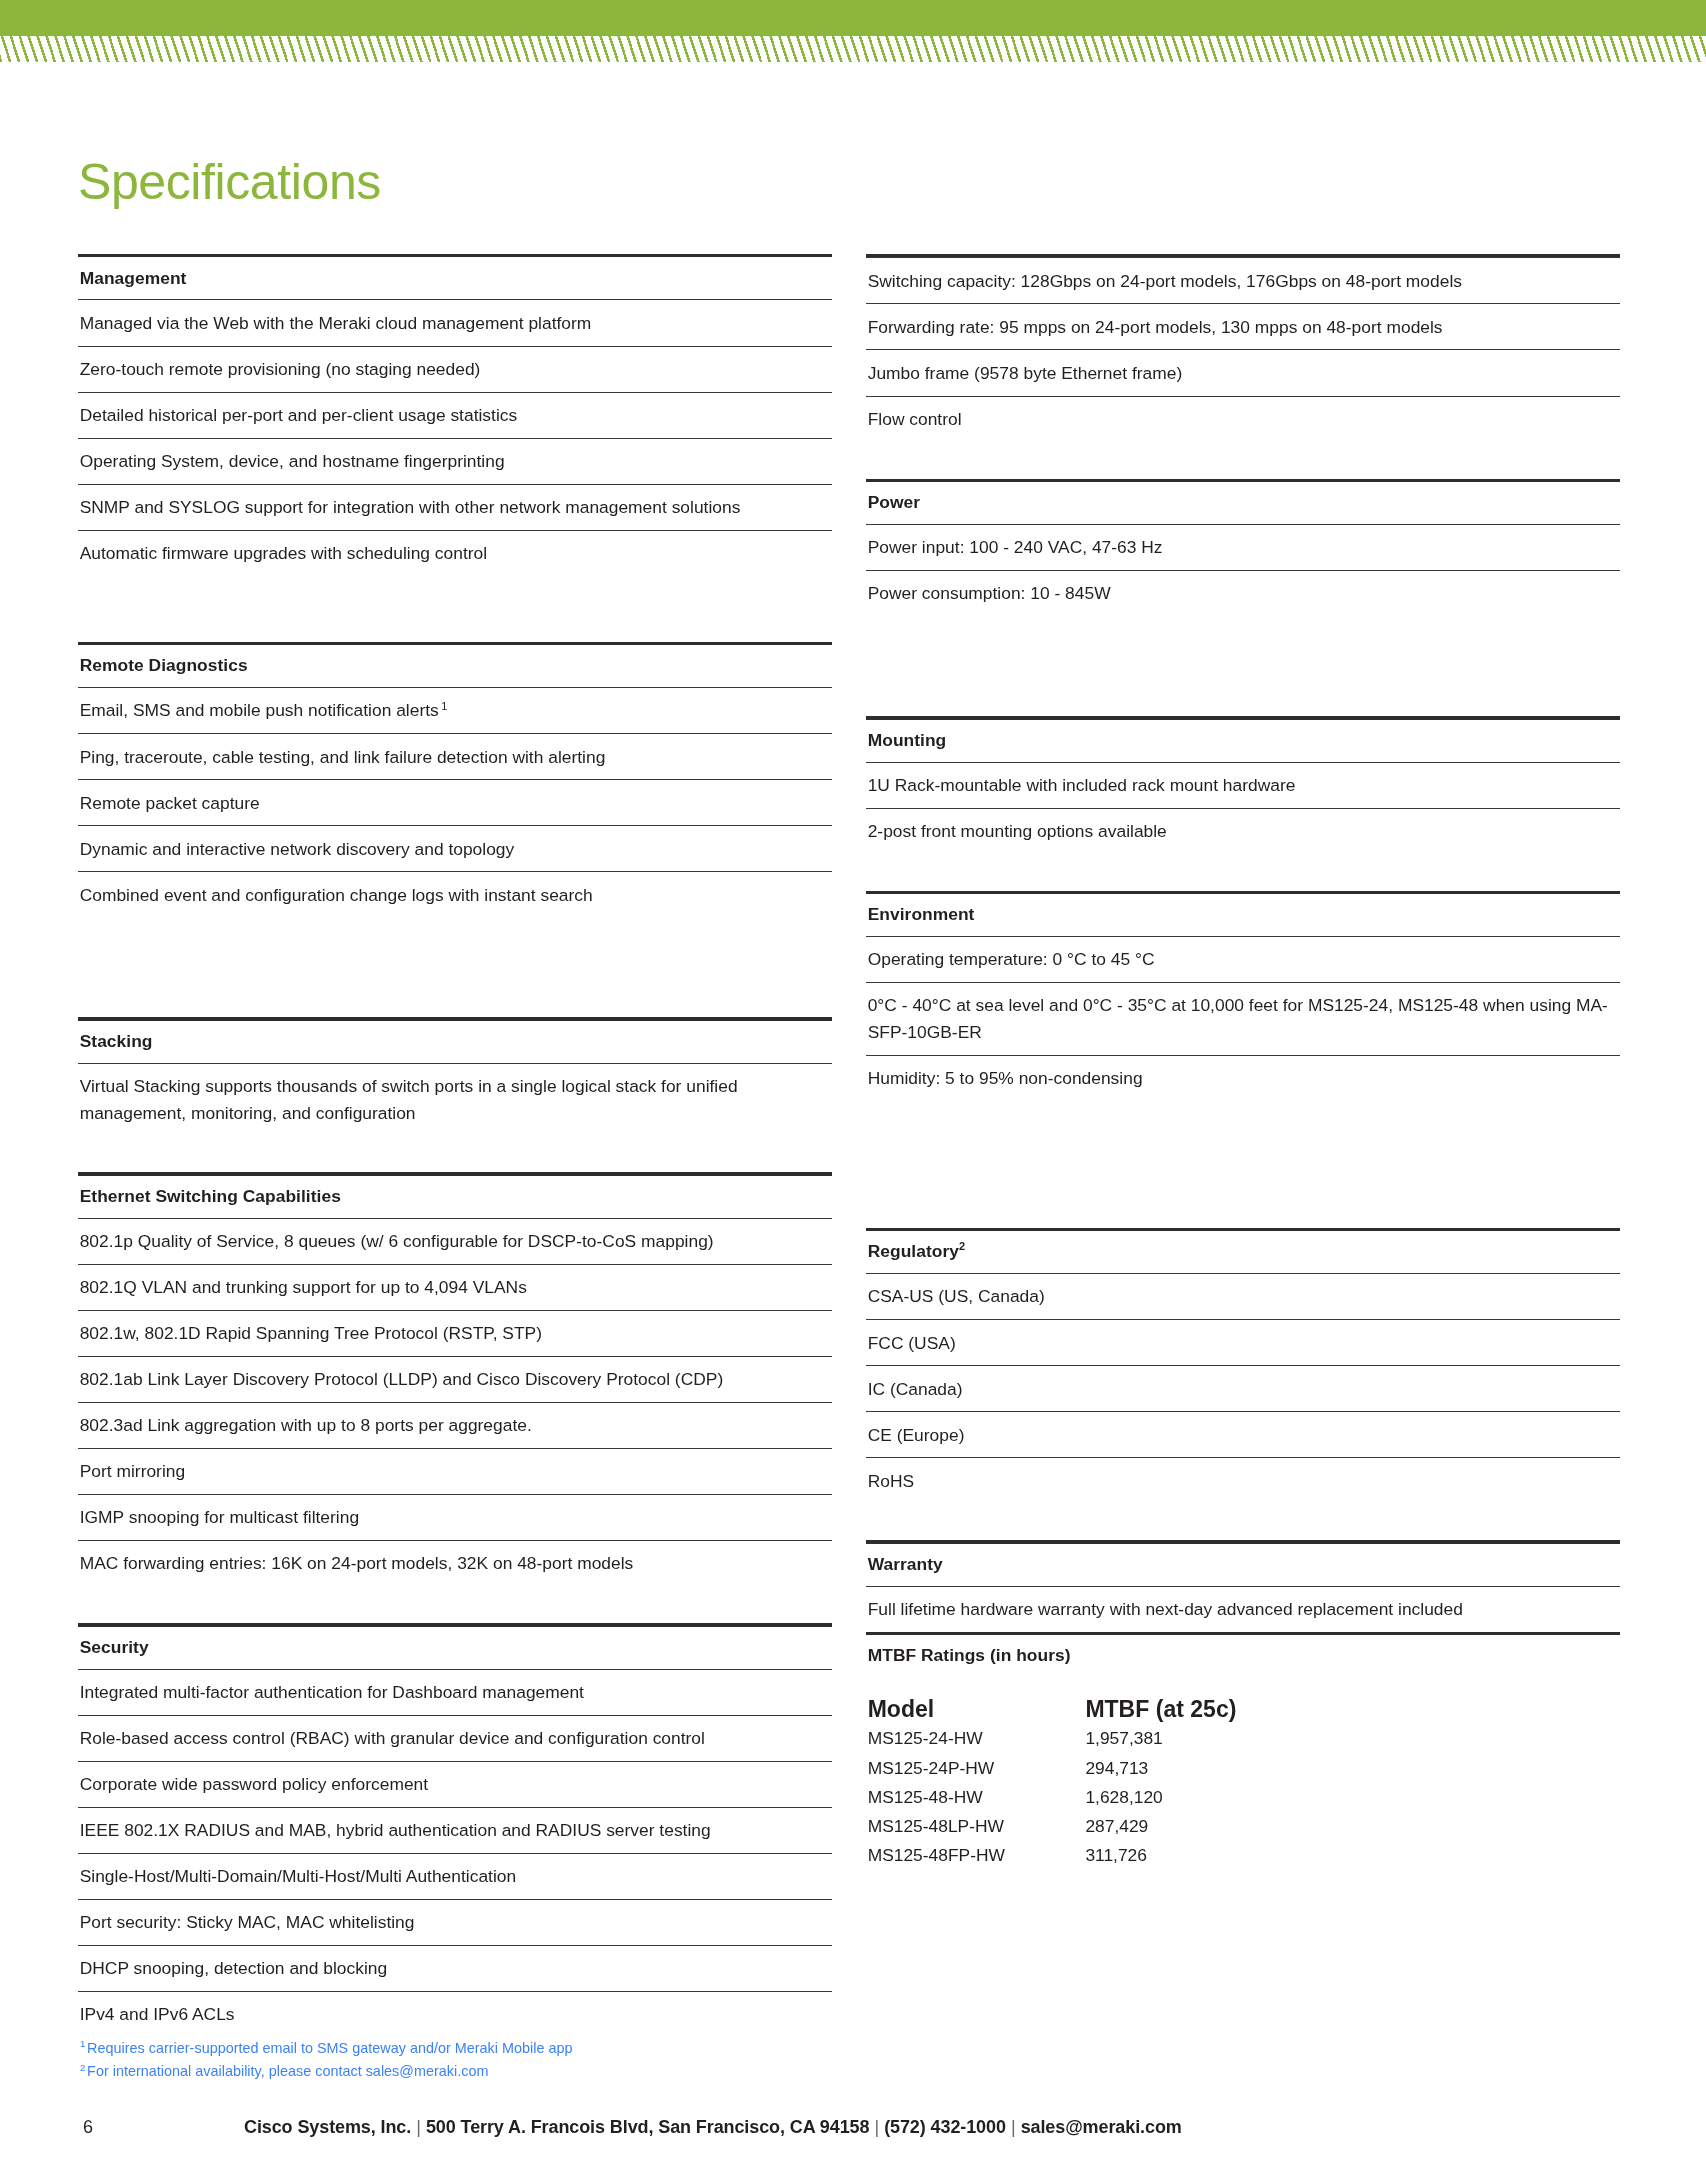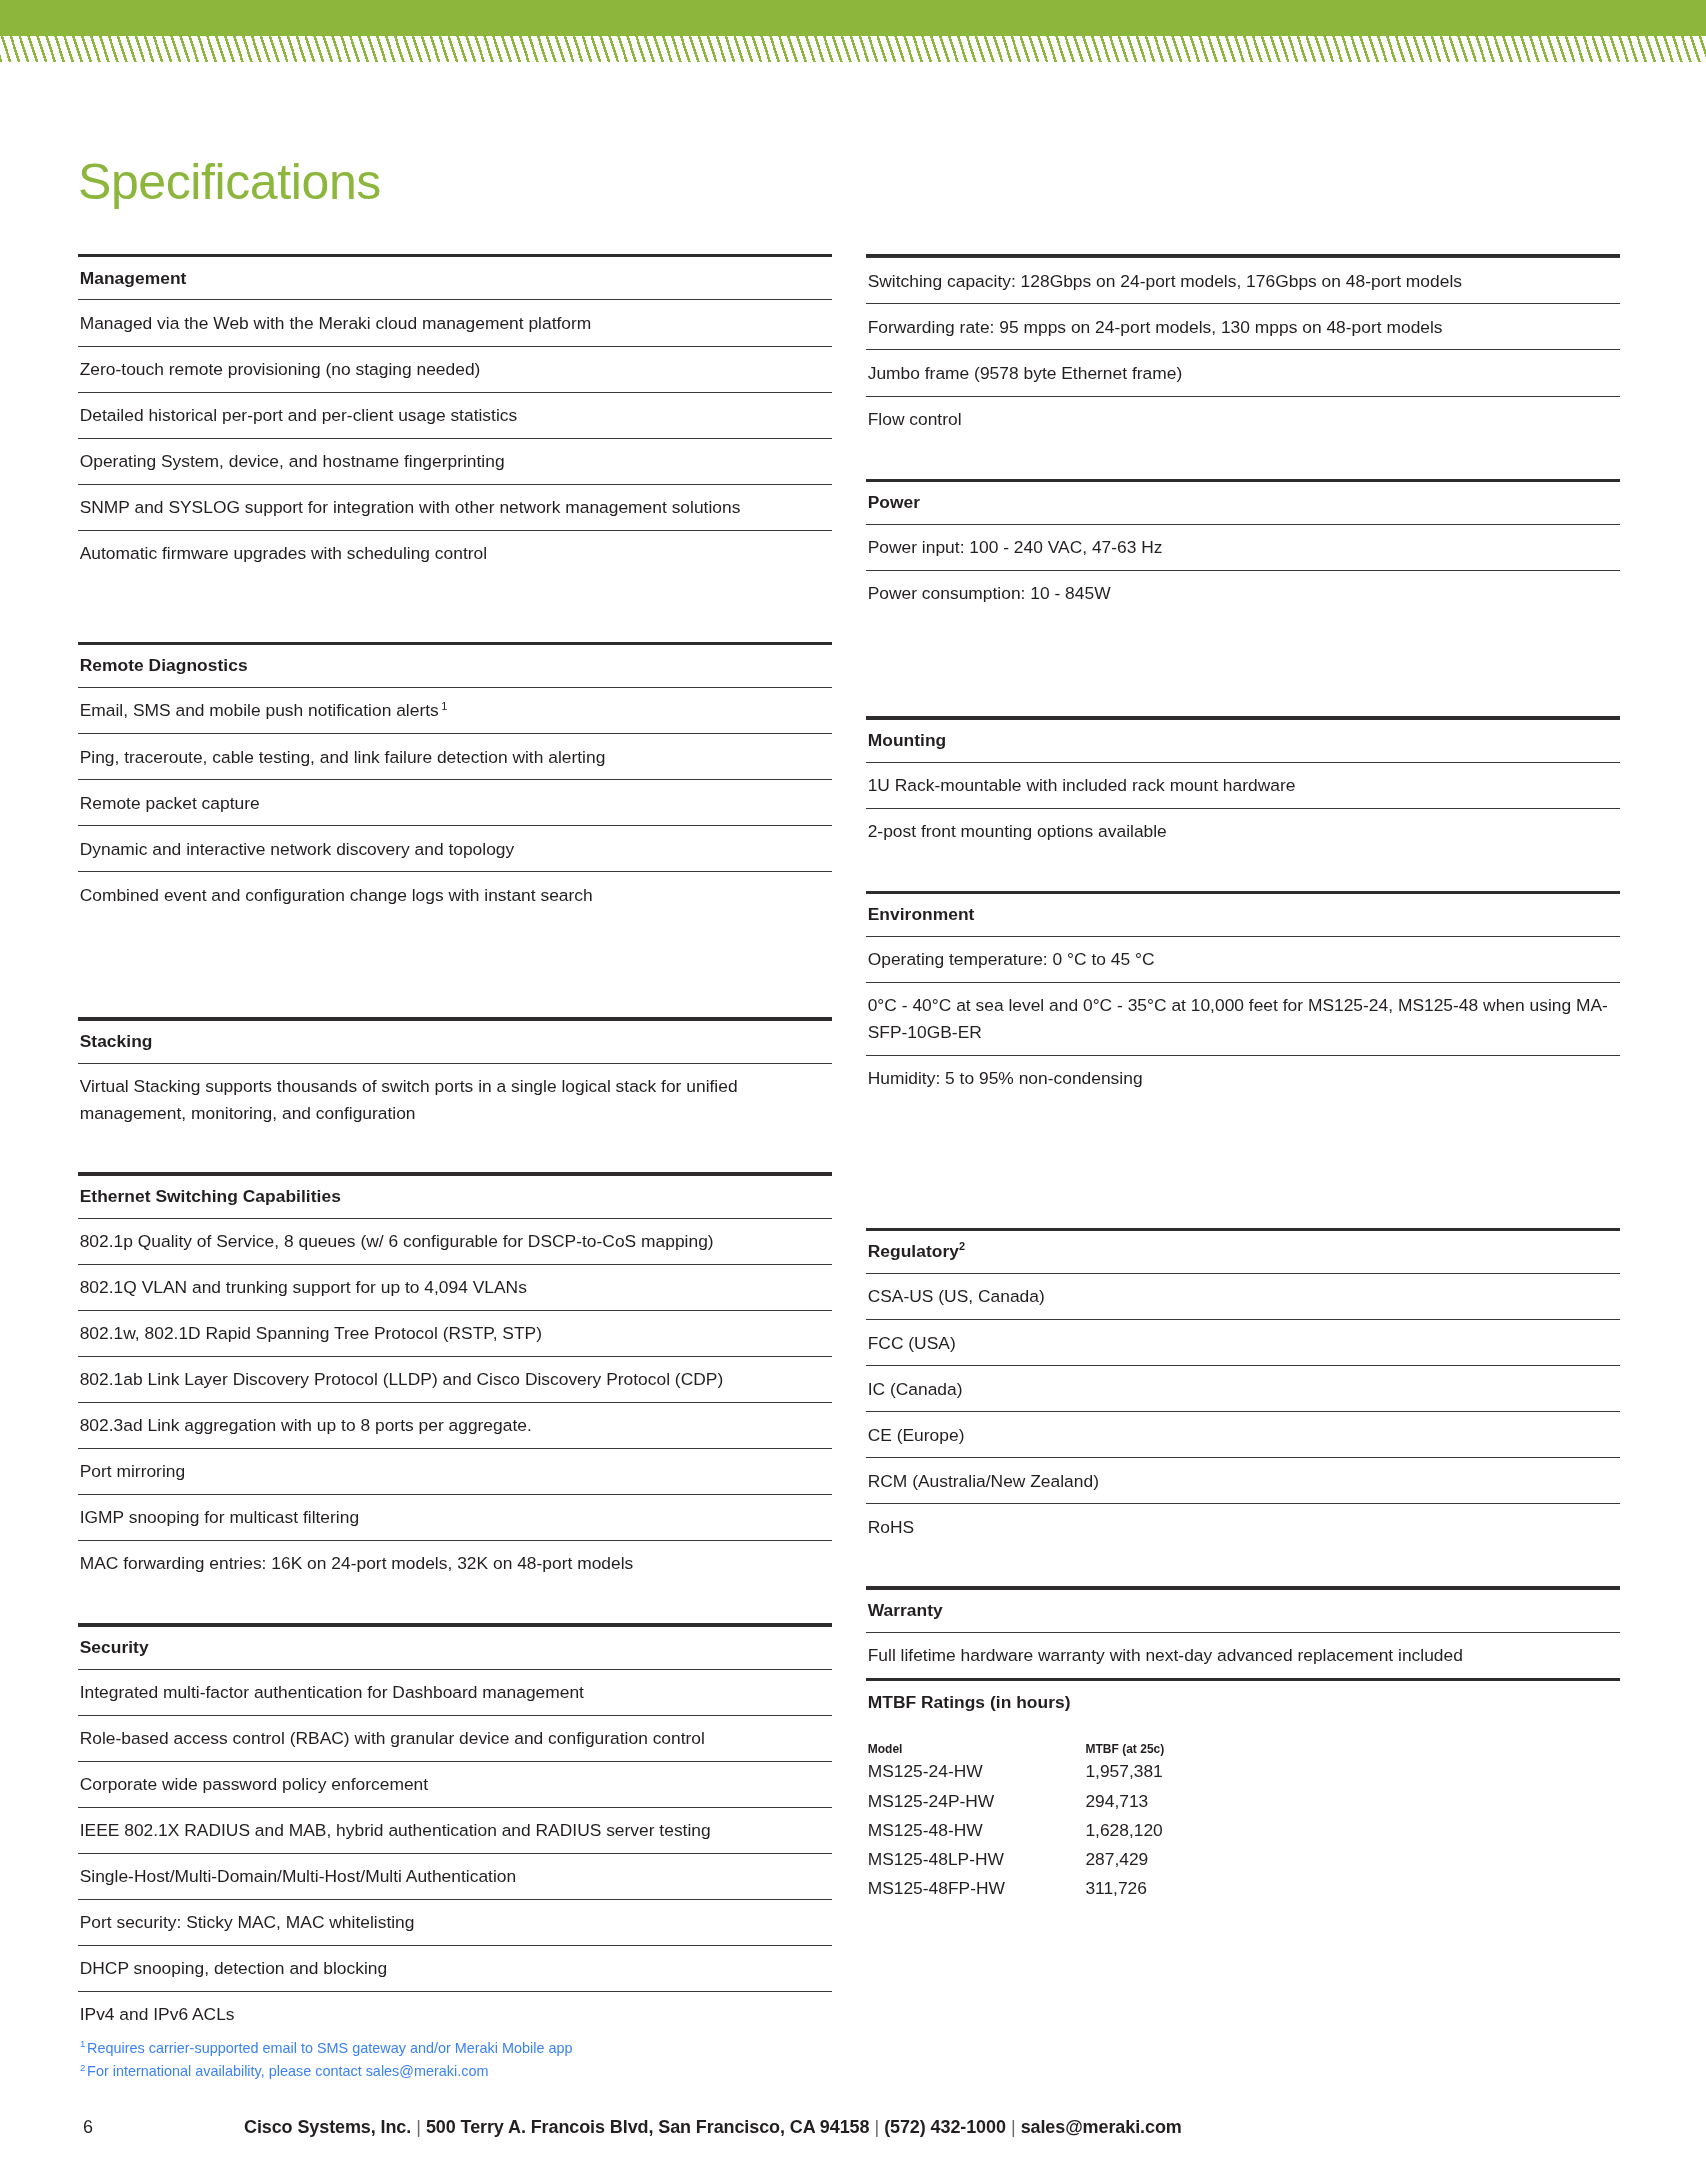--- a/index.html
+++ b/index.html
@@ -109,21 +109,21 @@
   .block-gap-lg { height: 100px; }
   .block-gap-xl { height: 127px; }
 
   
   .mtbf-table {
     width: 100%;
     border-collapse: collapse;
     margin-top: 18.6px;
   }
   .mtbf-table th {
-    font-size: 12px;
+    font-size: 23px;
     font-weight: 700;
     text-align: left;
     padding: 0 0 1.7px 1.7px;
     letter-spacing: 0.02px;
   }
   .mtbf-table td {
     font-size: 17.4px;
     font-weight: 400;
     text-align: left;
     padding: 0.8px 0 0.8px 1.7px;
@@ -281,21 +281,20 @@
         <div class="spec-row">Humidity: 5 to 95% non-condensing</div>
       </div>
       <div class="block-gap-xl"></div>
       <div class="spec-block">
         <div class="block-rule-top"></div>
         <div class="block-heading">Regulatory<sup>2</sup></div>
         <div class="spec-row">CSA-US (US, Canada)</div>
         <div class="spec-row">FCC (USA)</div>
         <div class="spec-row">IC (Canada)</div>
         <div class="spec-row">CE (Europe)</div>
-        <div class="spec-row">RCM (Australia/New Zealand)</div>
         <div class="spec-row">RoHS</div>
       </div>
       <div class="block-gap-sm"></div>
       <div class="spec-block">
         <div class="block-rule-top"></div>
         <div class="block-heading">Warranty</div>
         <div class="spec-row">Full lifetime hardware warranty with next-day advanced replacement included</div>
       </div>
       <div class="spec-block">
         <div class="block-rule-top"></div>

